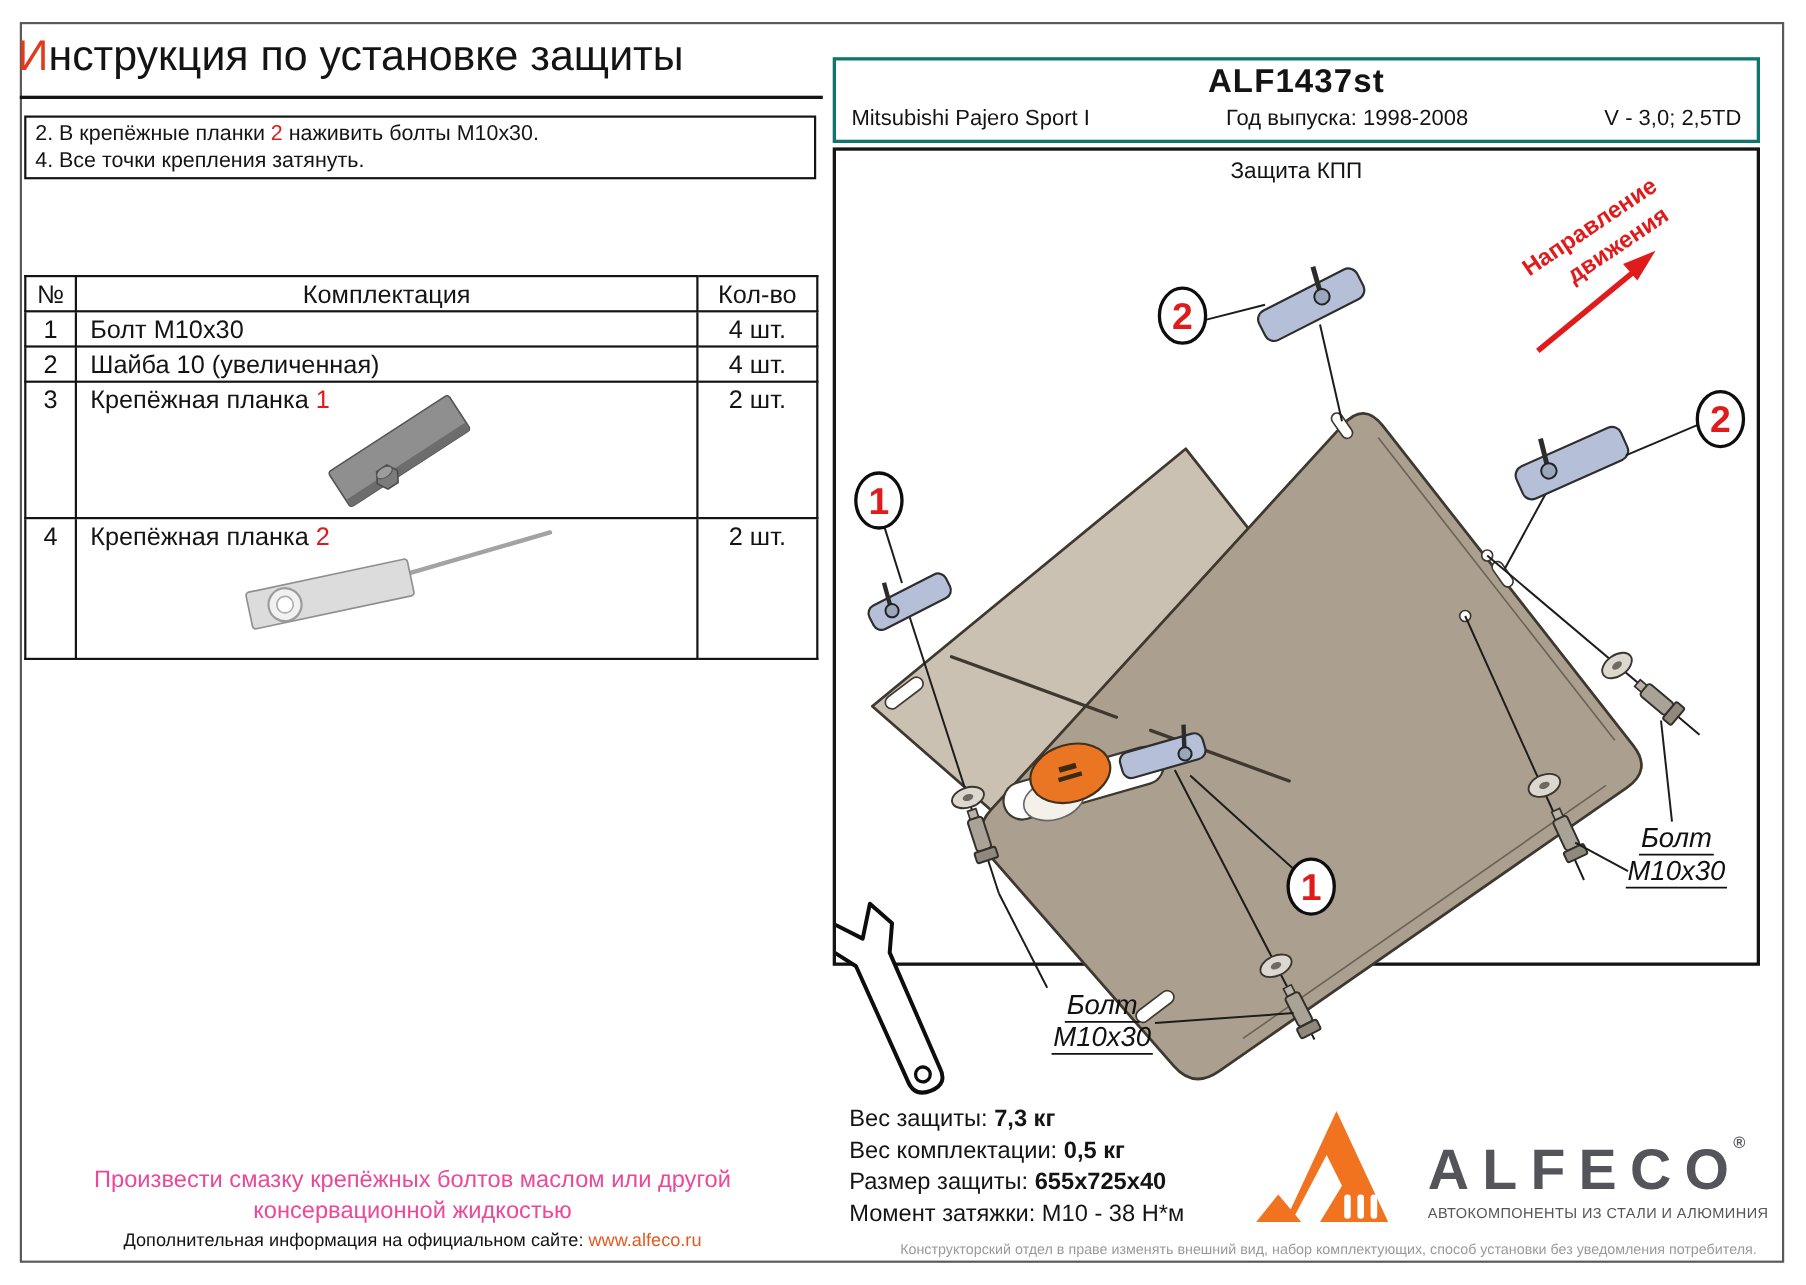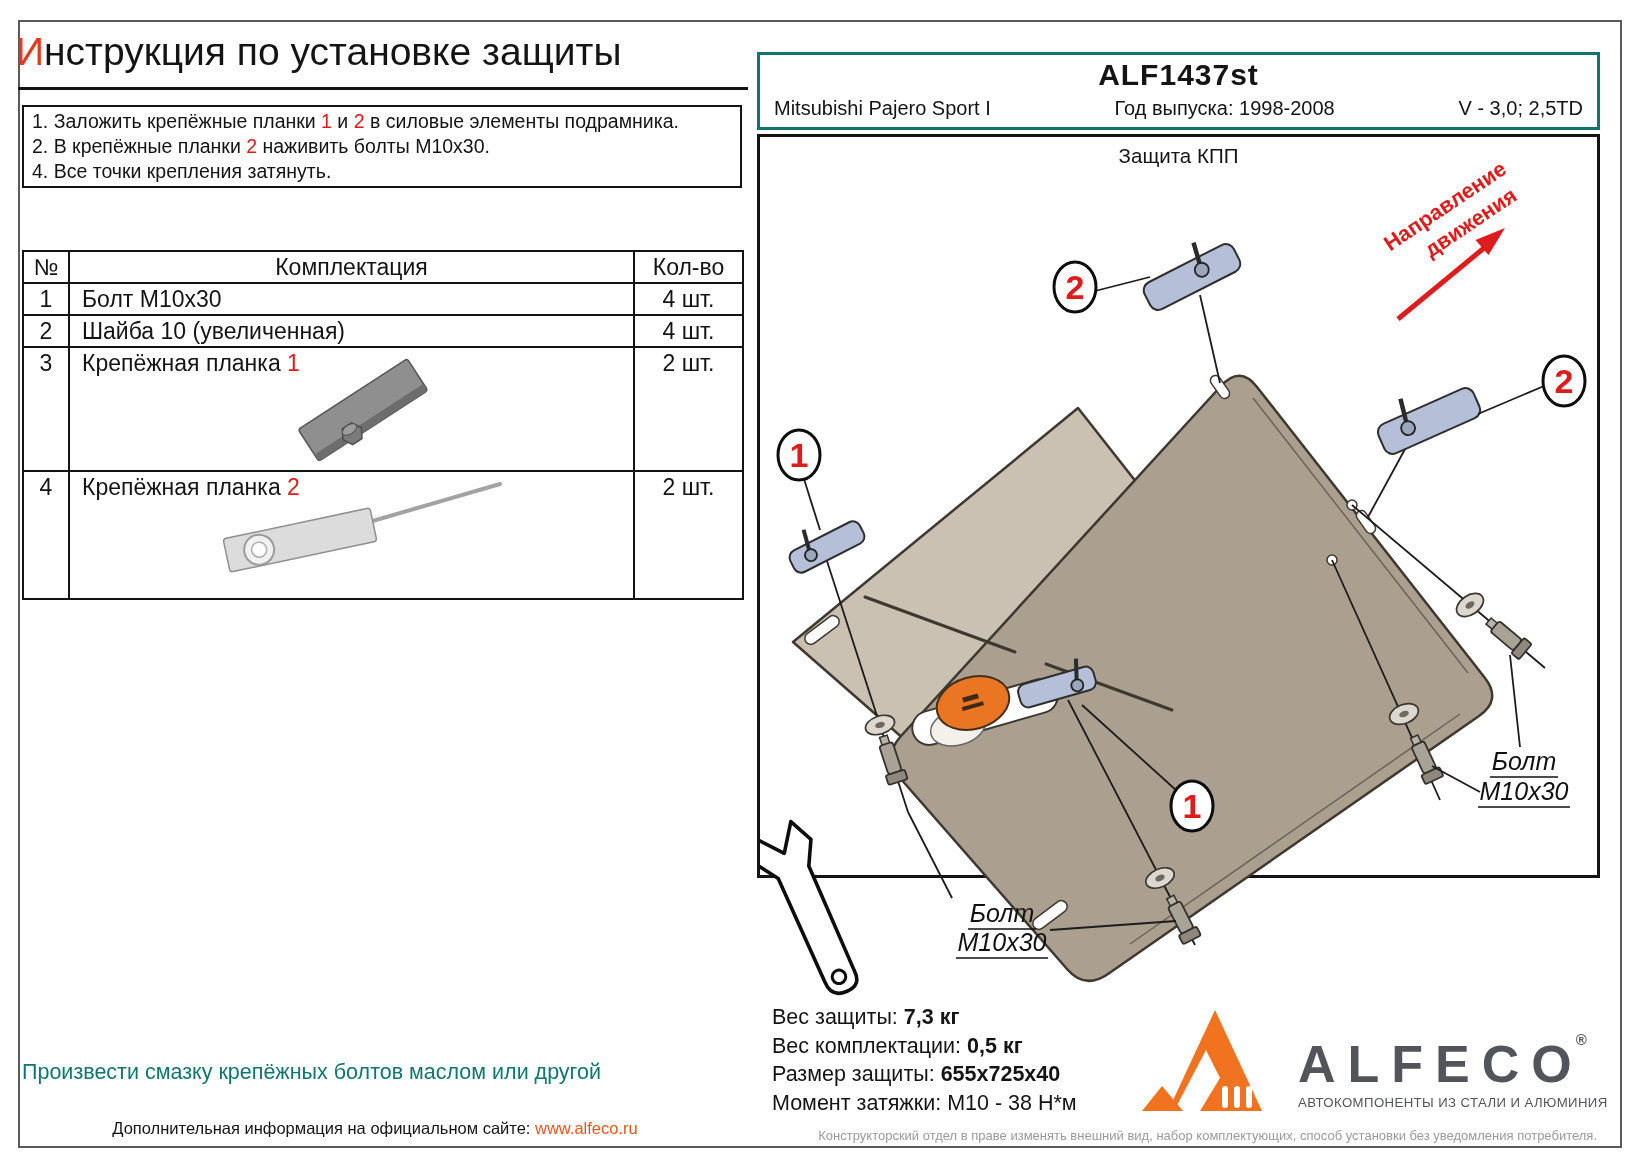--- a/index.html
+++ b/index.html
@@ -17,22 +17,22 @@
   .red{color:#e01b1b;}
   .parts-table{position:absolute;left:22px;top:250px;width:720px;border-collapse:collapse;table-layout:fixed;}
   .parts-table th,.parts-table td{border:2px solid #141414;font-size:23px;font-weight:400;padding:0;background:#fff;}
   .parts-table th{height:30px;text-align:center;}
   .parts-table td.num{text-align:center;}
   .parts-table td.name{padding-left:12px;text-align:left;}
   .parts-table td.qty{text-align:center;}
   .parts-table tr.short td{height:30px;}
   .parts-table tr.tall td{vertical-align:top;padding-top:2px;}
   .row-art{position:absolute;left:22px;top:250px;width:720px;height:352px;pointer-events:none;}
-  .note-red{position:absolute;left:22px;top:1058px;width:706px;
-        color:#0f766e;font-size:21.5px;line-height:28px;}
+  .note-red{position:absolute;left:22px;top:1058px;width:706px;text-align:center;
+        color:#ec4899;font-size:21.5px;line-height:28px;}
   .note-footer{position:absolute;left:22px;top:1119px;width:706px;text-align:center;font-size:16.5px;}
   .link{color:#e4581f;cursor:pointer;}
   
   .panel-header{position:absolute;left:757px;top:52px;width:843px;height:78px;
         border:3px solid #0f766e;box-sizing:border-box;background:#fff;}
   .code{text-align:center;font-size:30px;font-weight:700;margin-top:3px;letter-spacing:1px;}
   .panel-sub{display:flex;justify-content:space-between;align-items:baseline;padding:5px 14px 0;font-size:20px;}
   .panel-main{position:absolute;left:757px;top:134px;width:843px;height:744px;
         border:3px solid #141414;box-sizing:border-box;background:#fff;}
   .drawing-title{text-align:center;font-size:20.5px;font-weight:500;margin-top:7px;}
@@ -52,21 +52,20 @@
 </head>
 <body>
 
 <div class="page">
   <div class="page-border"></div>
 
   <h1 class="title"><span class="accent">И</span><span>нструкция по установке защиты</span></h1>
   <div class="title-rule"></div>
 
   <div class="instructions">
-    <p><span>1. Заложить крепёжные планки </span><span class="red">1</span><span> и </span><span class="red">2</span><span> в силовые элементы подрамника.</span></p>
     <p><span>2. В крепёжные планки </span><span class="red">2</span><span> наживить болты М10х30.</span></p>
     <p><span>4. Все точки крепления затянуть.</span></p>
   </div>
 
   <table class="parts-table">
     <colgroup>
         <col style="width:46px">
         <col style="width:565px">
         <col style="width:109px">
       </colgroup>
@@ -113,20 +112,21 @@
       <g transform="translate(278,290) rotate(-12)">
         <rect x="-75" y="-17" width="150" height="34" rx="3" fill="#dcdcdc" stroke="#8f8f8f" stroke-width="1.5"></rect>
         <circle cx="-42" cy="1" r="15" fill="#f1f1f1" stroke="#9b9b9b" stroke-width="2"></circle>
         <circle cx="-42" cy="1" r="7.5" fill="#ffffff" stroke="#adadad" stroke-width="1.5"></circle>
       </g>
     </g>
   </svg>
 
   <div class="note-red">
     <div>Произвести смазку крепёжных болтов маслом или другой</div>
+    <div>консервационной жидкостью</div>
   </div>
   <div class="note-footer">
     <span>Дополнительная информация на официальном сайте: </span><span class="link">www.alfeco.ru</span>
   </div>
 
   <div class="panel-header">
     <div class="code">ALF1437st</div>
     <div class="panel-sub">
       <span>Mitsubishi Pajero Sport I</span>
       <span>Год выпуска: 1998-2008</span>

